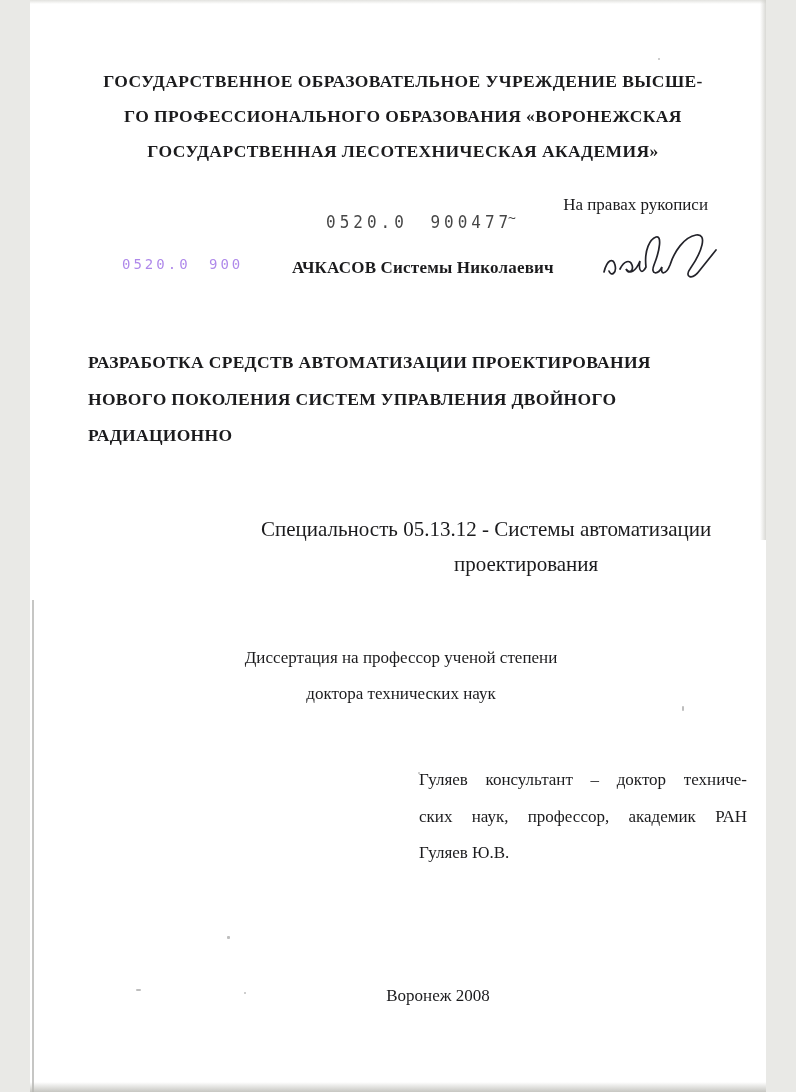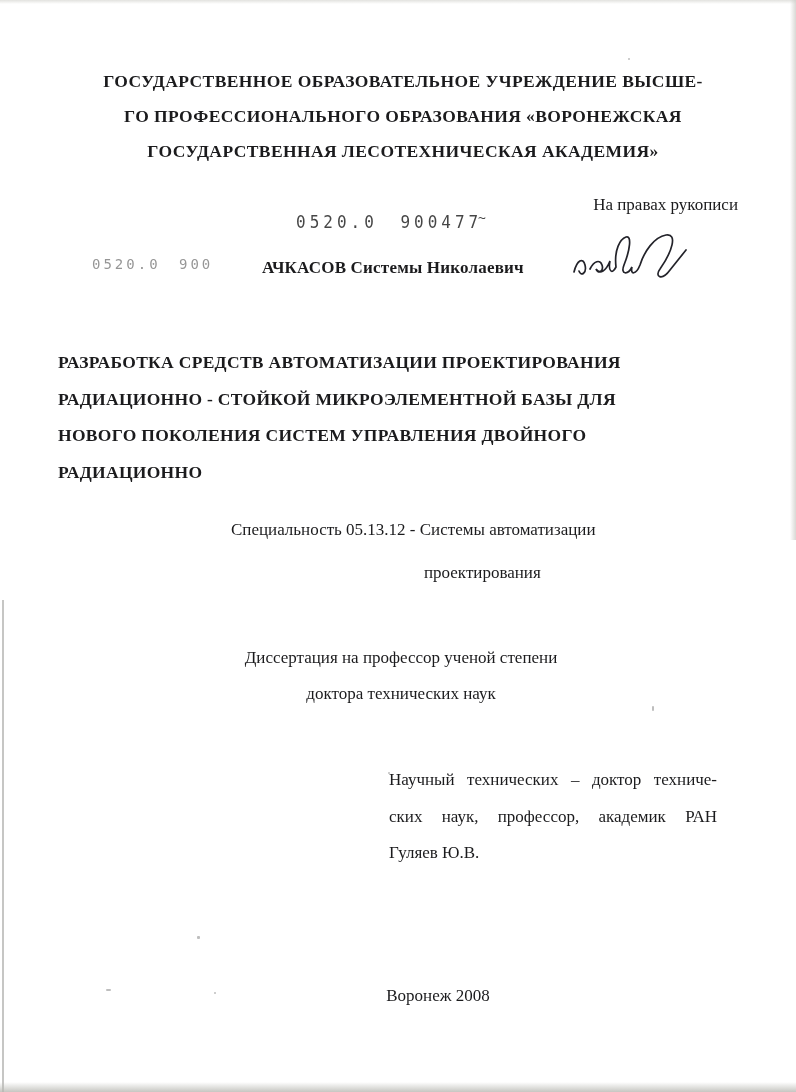--- a/index.html
+++ b/index.html
@@ -3,21 +3,21 @@
 <meta charset="utf-8">
 <style>
   * { box-sizing: border-box; }
   html,body { margin:0; padding:0; }
   body {
     background:#e9e9e6;
     font-family:"Liberation Serif", serif;
   }
   .page {
     position:relative;
-    width:796px; height:1092px;
+    width:736px; height:1092px;
     margin:0 auto;
     background:#ffffff;
     color:#1b1b1d;
     overflow:hidden;
   }
 
   
   .edge-top    { position:absolute; top:0; left:0; width:100%; height:4px;
                  background:linear-gradient(to bottom,#d6d6d1,rgba(255,255,255,0)); opacity:.7; }
   .edge-right  { position:absolute; right:0; top:0; width:6px; height:540px;
@@ -45,39 +45,39 @@
     color:#333; opacity:.9; transform:scaleY(1.06);
   }
   .stamp-tick {
     position:absolute; top:210px; left:478px;
     font-family:"DejaVu Sans Mono", monospace; font-size:13px; color:#444;
   }
   .faded-stamp {
     position:absolute; top:256px; left:92px;
     font-family:"DejaVu Sans Mono", monospace;
     font-size:14px; letter-spacing:3px; word-spacing:7px;
-    color:#404040; opacity:.55;
+    color:#6d28d9; opacity:.55;
   }
   .author-name {
     position:absolute; top:258px; left:262px;
     font-weight:bold; font-size:17px; letter-spacing:.2px;
   }
   .signature { position:absolute; top:228px; left:568px; }
 
   .diss-title {
     position:absolute; top:344px; left:58px; right:48px;
     text-align:left; font-weight:bold;
     font-size:17.5px; line-height:36.5px; letter-spacing:.3px;
   }
 
   .specialty {
     position:absolute; top:512px; left:231px;
-    font-size:17px; line-height:35px;
+    font-size:21px; line-height:35px;
   }
-  .specialty-line2 { padding-left:193px;margin-top:8px; }
+  .specialty-line2 { padding-left:193px; }
 
   .degree {
     position:absolute; top:640px; left:0; right:0;
     text-align:center; font-size:17px; line-height:36px;
     text-indent:6px;
   }
 
   .consultant {
     position:absolute; top:762px; left:389px; width:328px;
     font-size:17px; line-height:36.5px;
@@ -123,36 +123,35 @@
              M22,41 C26,33 32,31 34,37 C36,43 30,47 28,41
              C32,47 38,43 42,33 C40,43 44,47 48,39
              C46,22 52,11 58,9 C64,7 62,22 56,37
              C52,47 60,47 64,39 C62,47 68,47 72,37
              C76,24 86,9 98,7 C110,5 104,24 92,41
              C86,49 94,53 102,42 L118,22" fill="none" stroke="#23232a" stroke-width="1.7" stroke-linecap="round"></path>
   </svg>
 
   <div class="diss-title">
     <div>РАЗРАБОТКА СРЕДСТВ АВТОМАТИЗАЦИИ ПРОЕКТИРОВАНИЯ</div>
-    <div>РАДИАЦИОННО - СТОЙКОЙ МИКРОЭЛЕМЕНТНОЙ БАЗЫ ДЛЯ</div>
     <div>НОВОГО ПОКОЛЕНИЯ СИСТЕМ УПРАВЛЕНИЯ ДВОЙНОГО</div>
     <div>РАДИАЦИОННО</div>
   </div>
 
   <div class="specialty">
     <div>Специальность 05.13.12 - Системы автоматизации</div>
     <div class="specialty-line2">проектирования</div>
   </div>
 
   <div class="degree">
     <div>Диссертация на профессор ученой степени</div>
     <div>доктора технических наук</div>
   </div>
 
   <div class="consultant">
-    <div class="just">Научный технических – доктор техниче-</div>
+    <div class="just">Гуляев консультант – доктор техниче-</div>
     <div class="just">ских наук, профессор, академик РАН</div>
     <div>Гуляев Ю.В.</div>
   </div>
 
   <div class="footer-cityyear">Воронеж 2008</div>
 
 </div>
 
 </body></html>

